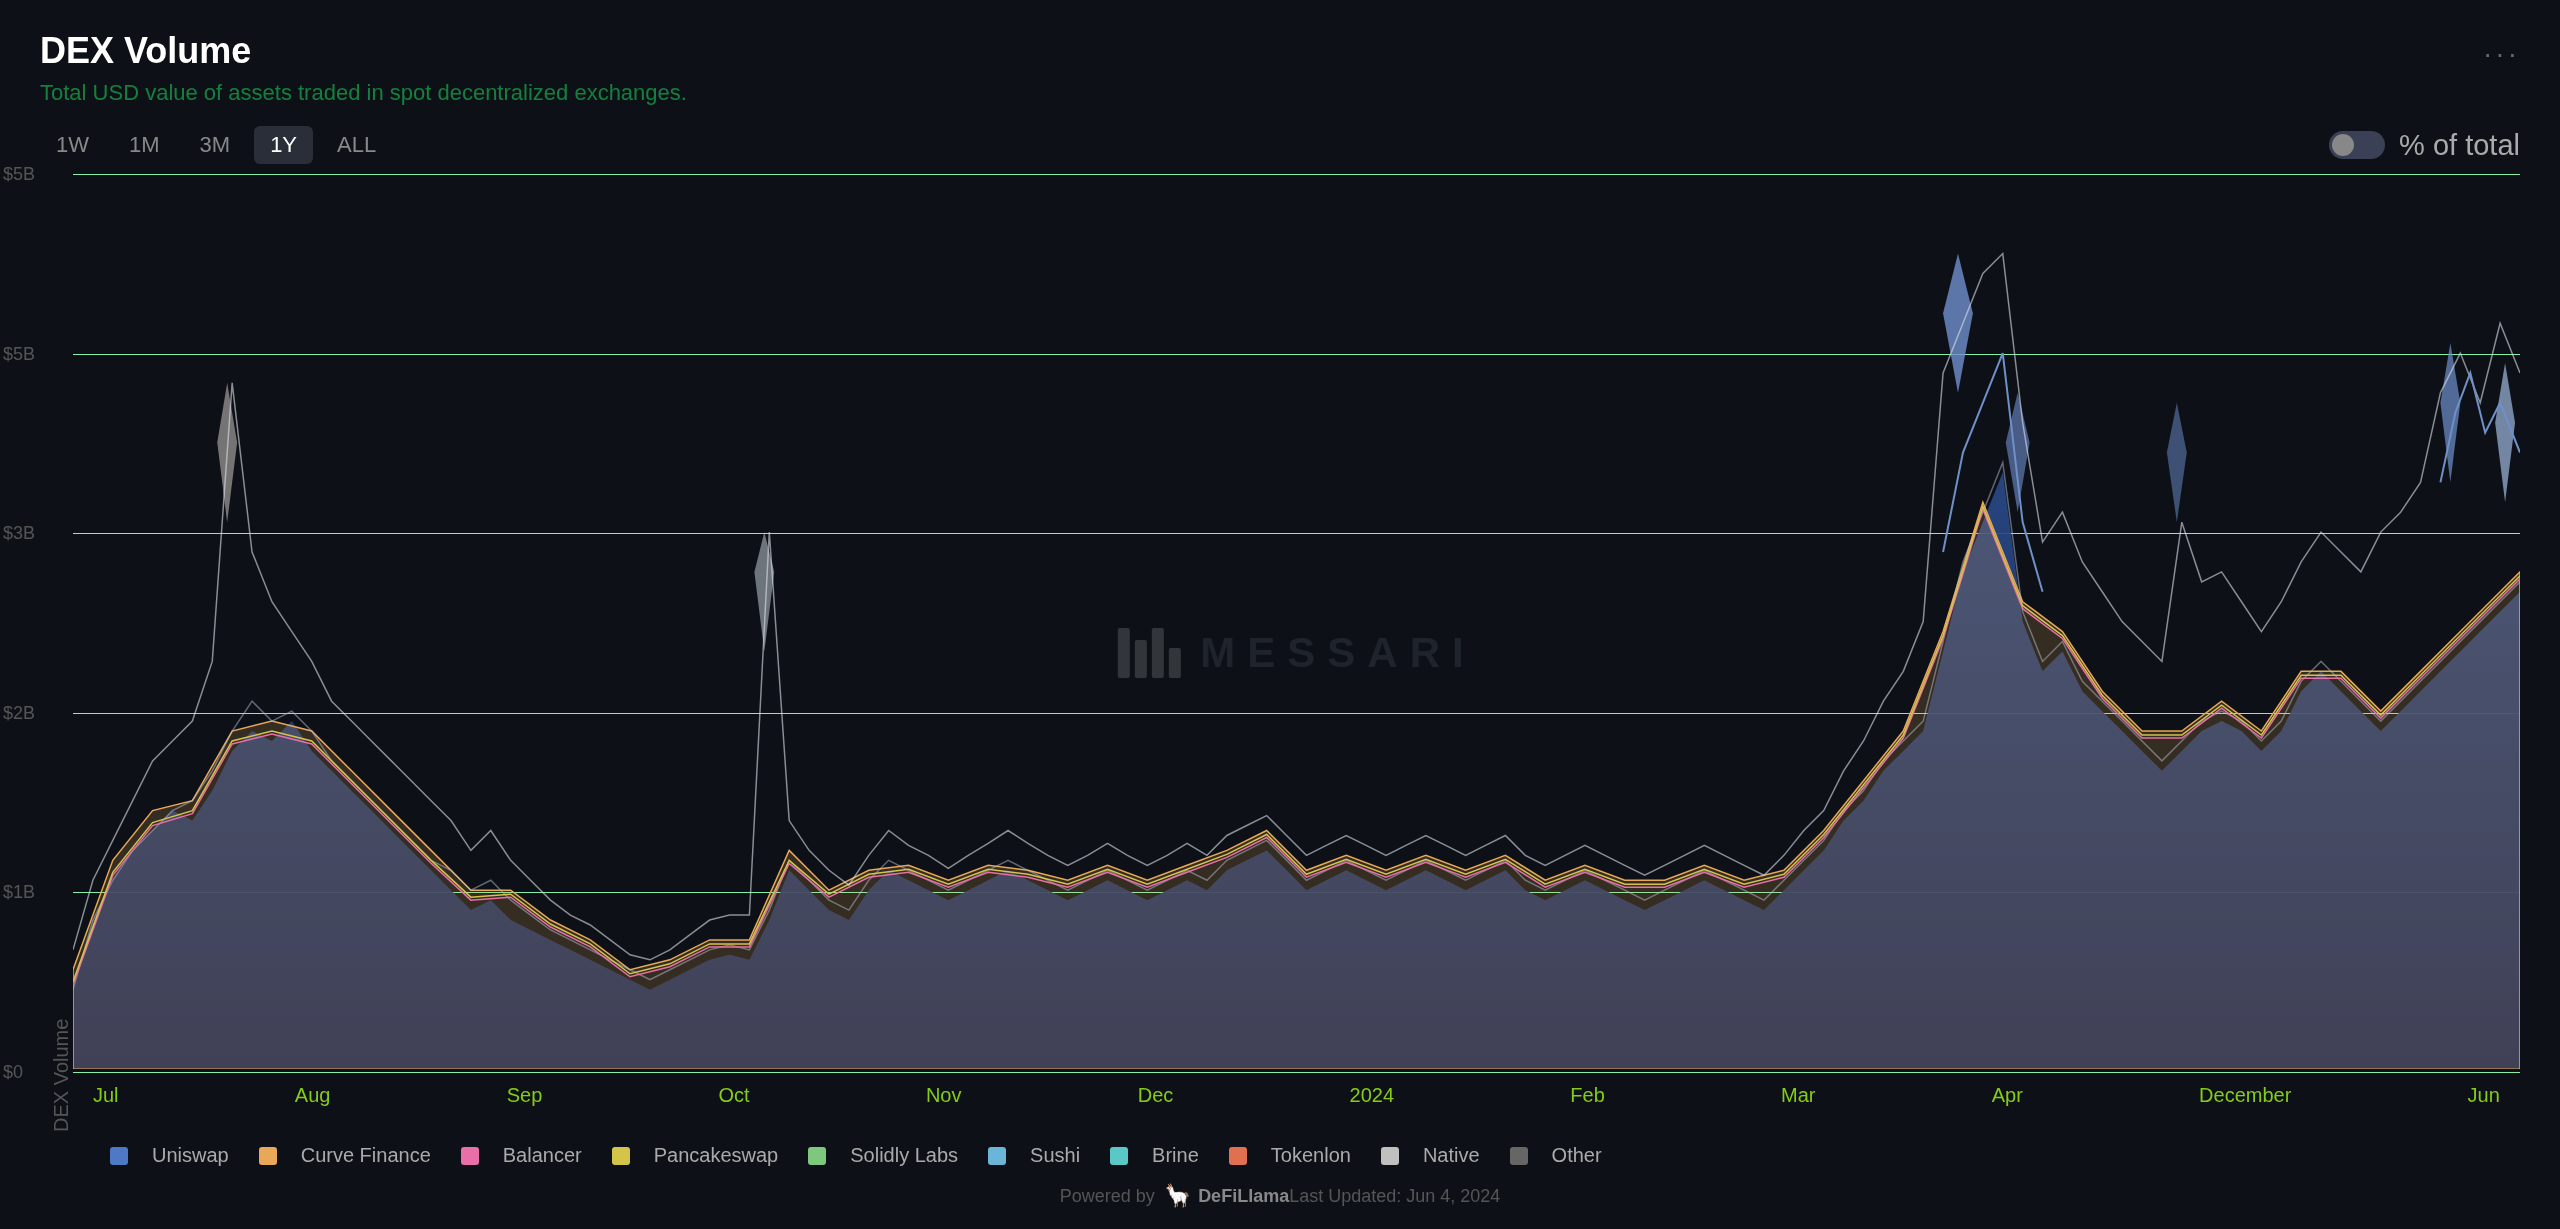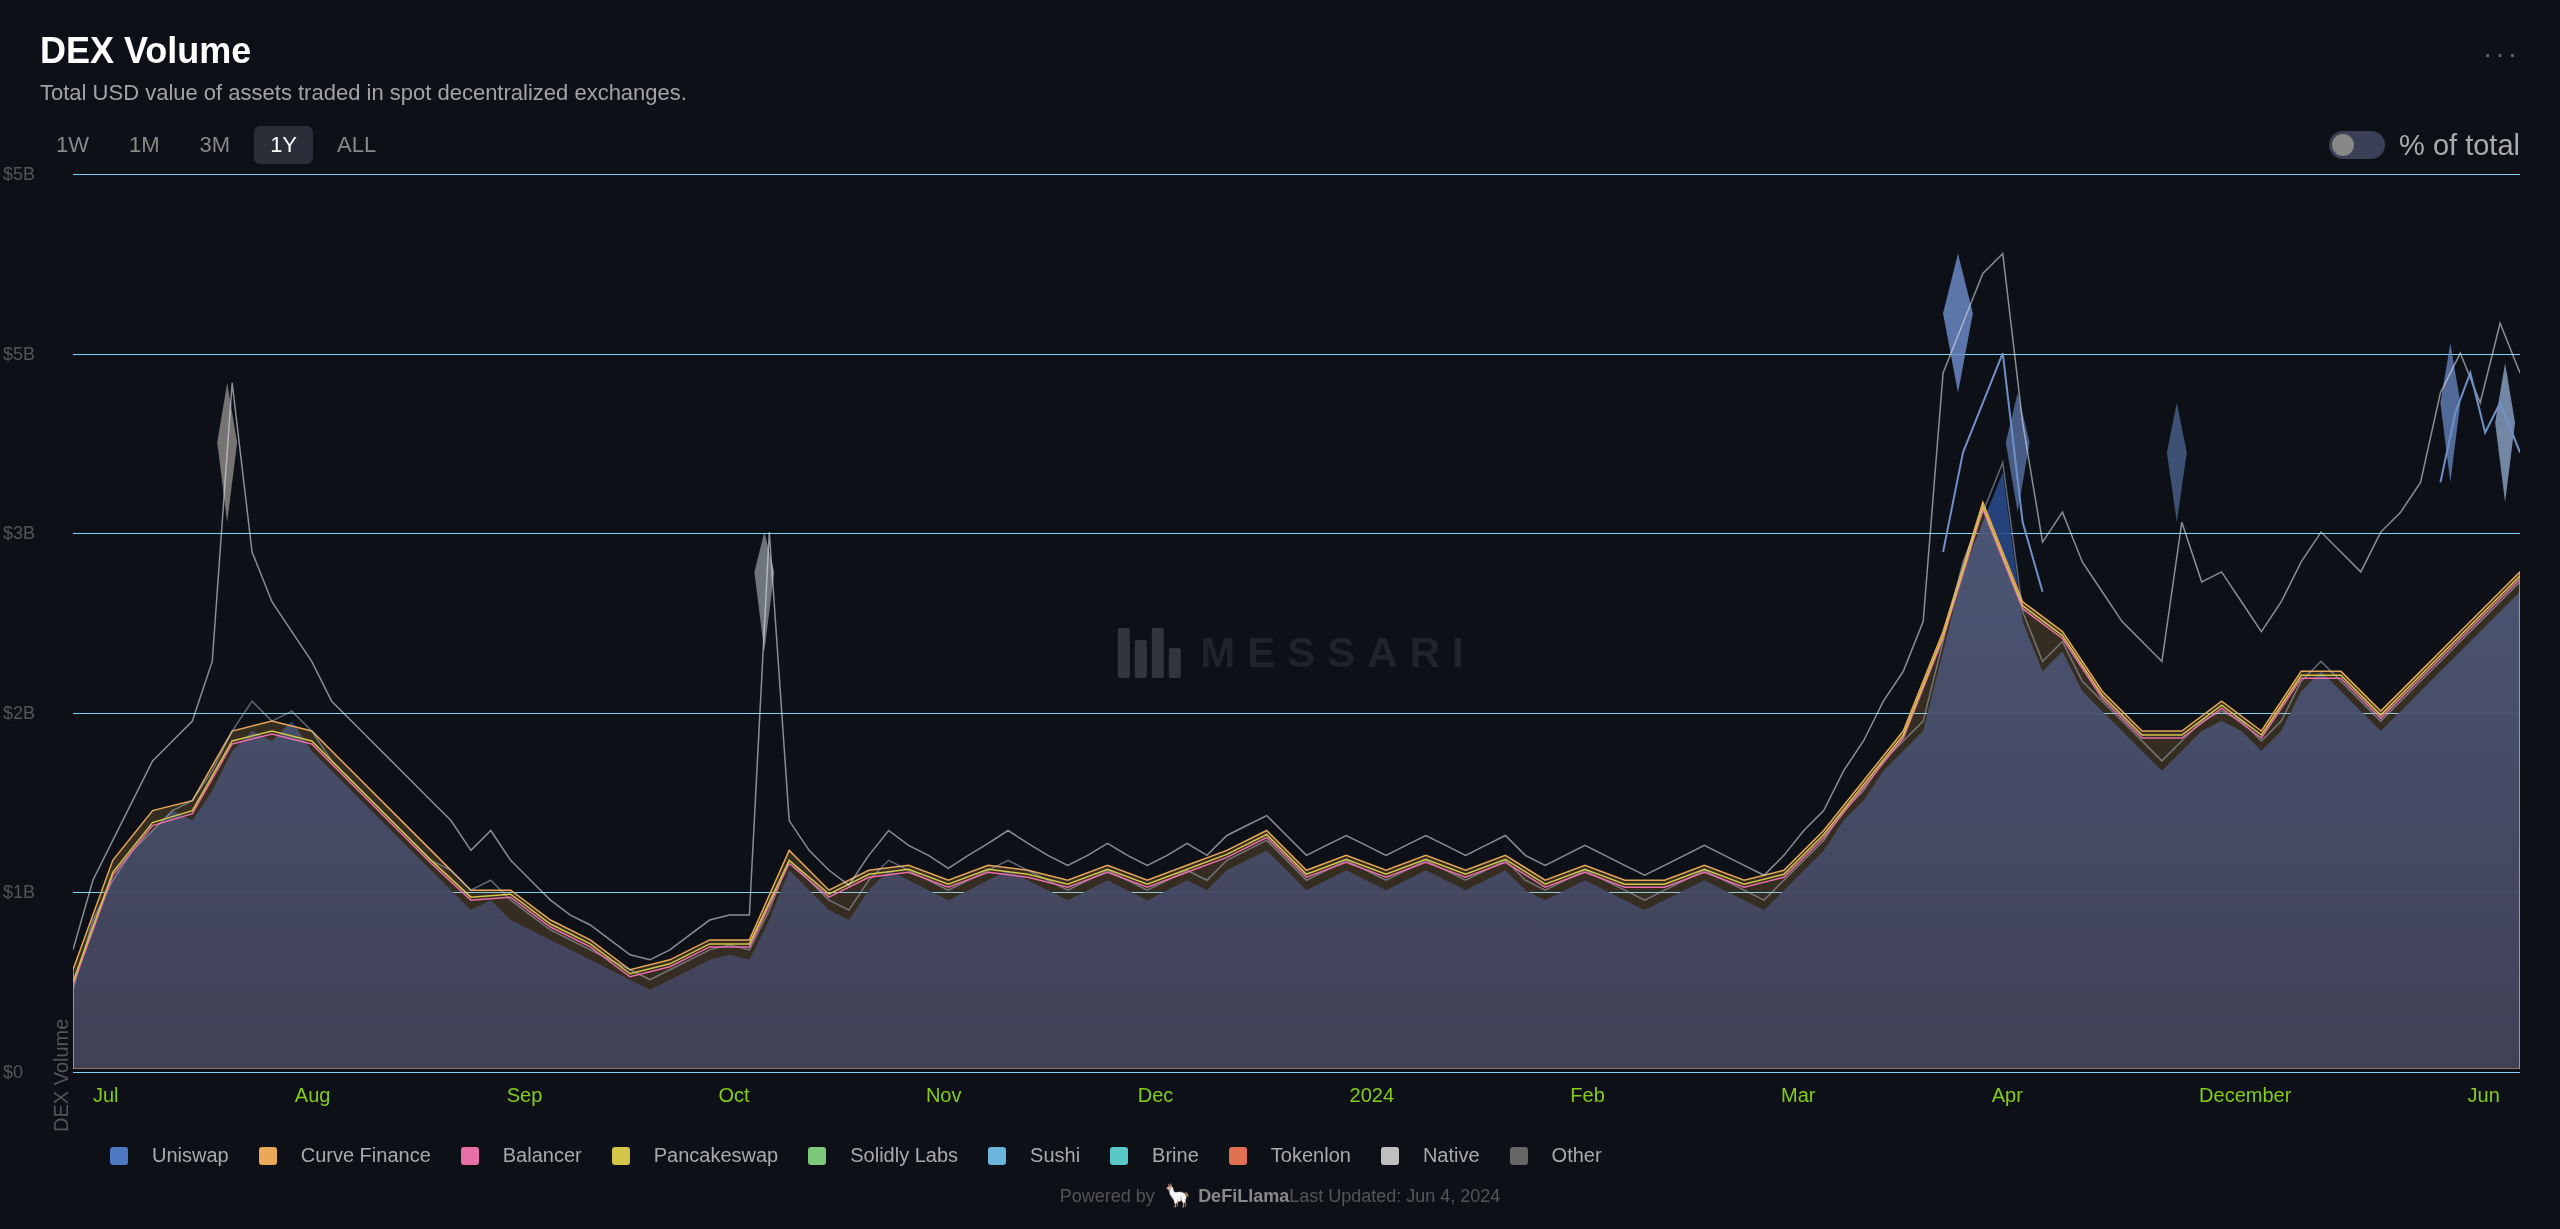--- a/index.html
+++ b/index.html
@@ -32,21 +32,21 @@
     }
     .more-btn {
       font-size: 28px;
       color: #666;
       cursor: pointer;
       letter-spacing: 3px;
       margin-top: 8px;
     }
     .subtitle {
       font-size: 22px;
-      color: #a3a3a3;
+      color: #15803d;
       margin-bottom: 20px;
     }
     .controls {
       display: flex;
       justify-content: space-between;
       align-items: center;
       margin-bottom: 10px;
     }
     .time-filters {
       display: flex;
@@ -116,21 +116,21 @@
       top: 0;
       left: 0;
       right: 0;
       bottom: 60px;
     }
     .grid-line {
       position: absolute;
       left: 0;
       right: 0;
       height: 1px;
-      background: #7dd3fc;
+      background: #86efac;
     }
     .grid-label {
       position: absolute;
       left: -70px;
       font-size: 18px;
       color: #555;
       transform: translateY(-50%);
     }
     .chart-svg {
       position: absolute;

